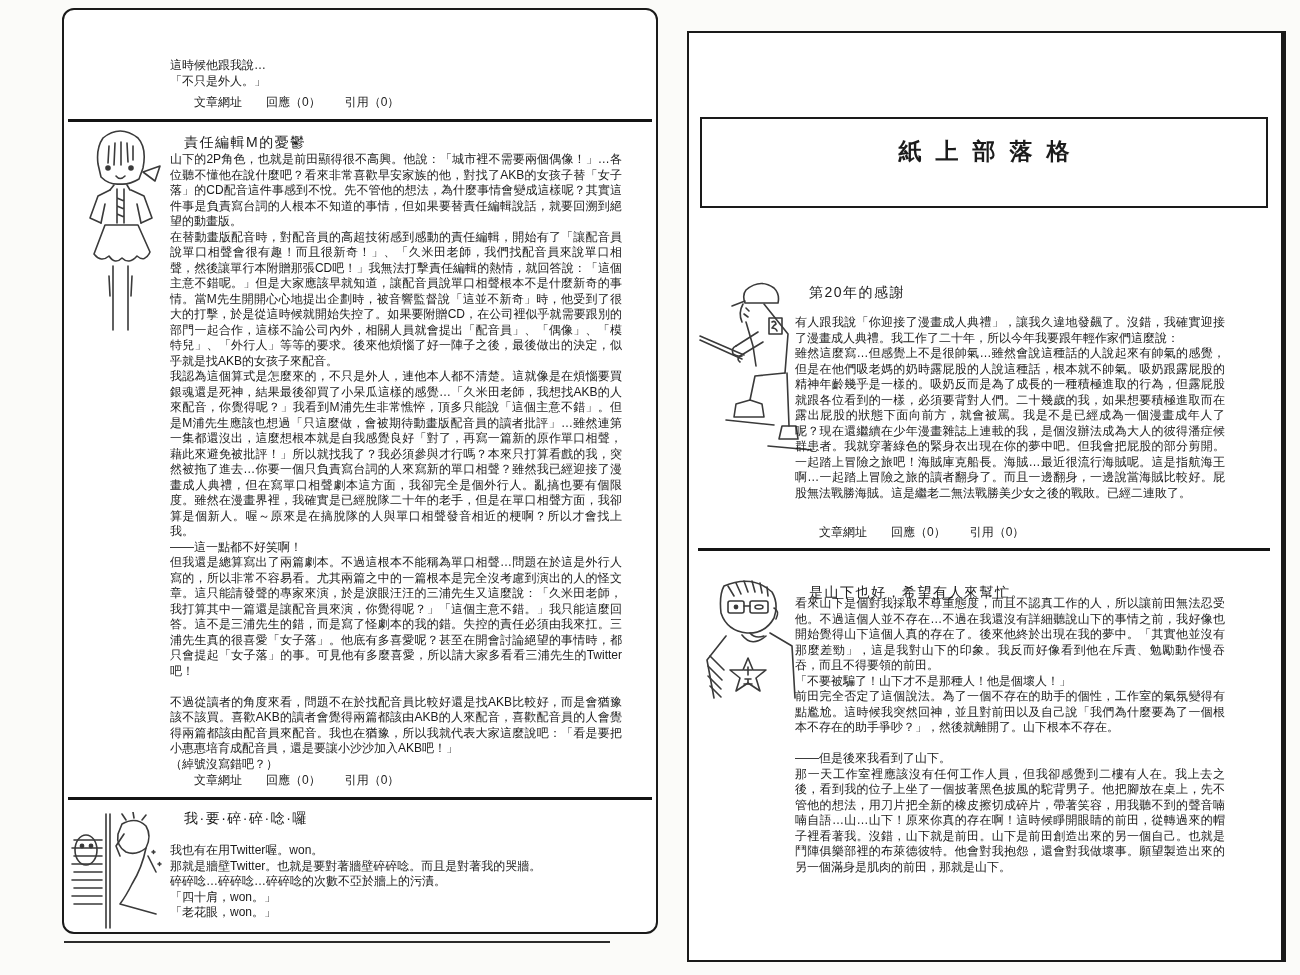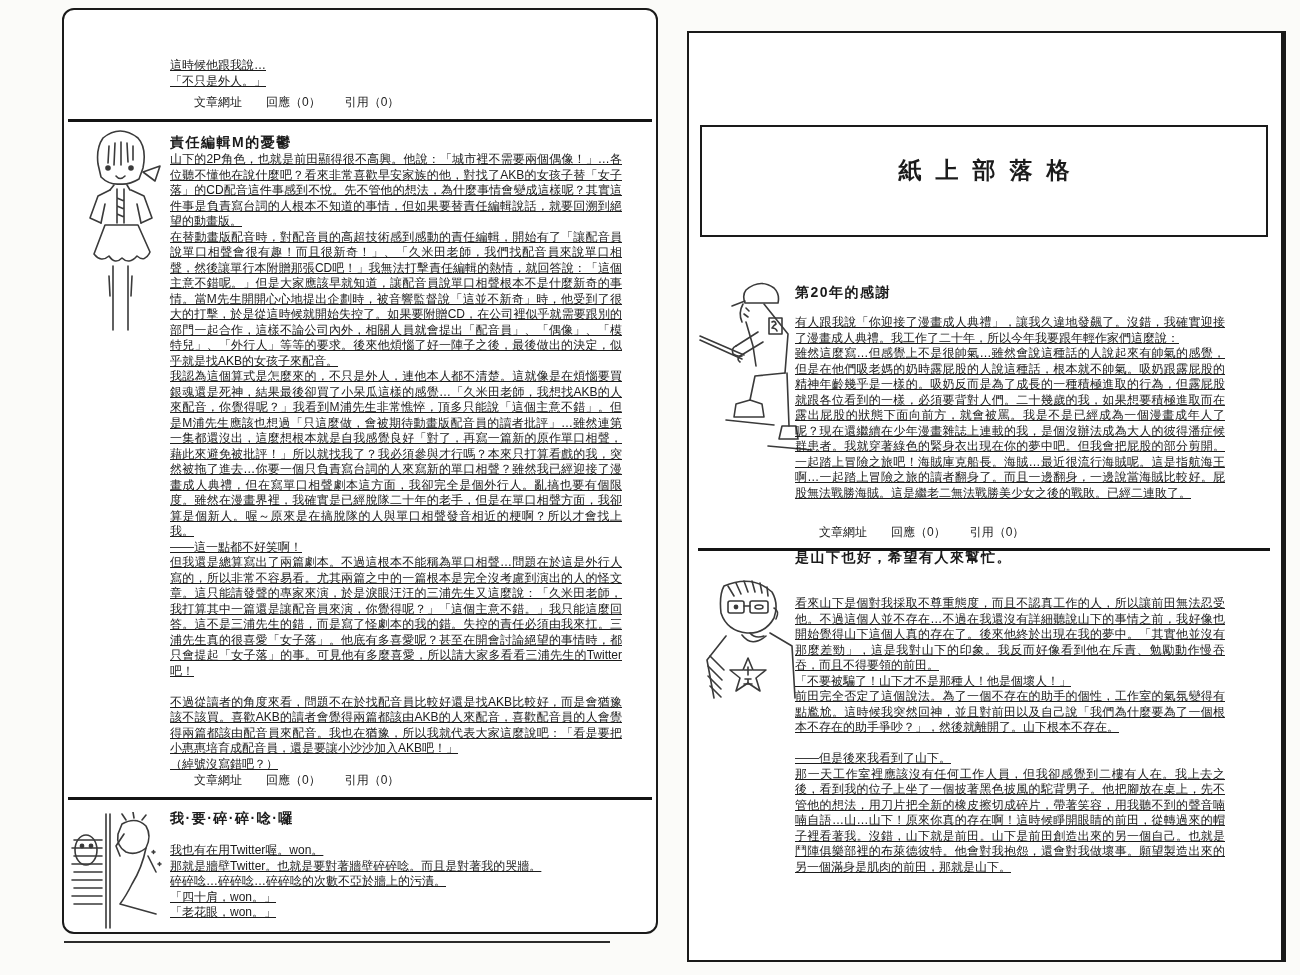--- a/index.html
+++ b/index.html
@@ -13,29 +13,29 @@
   }
   .abs { position: absolute; }
   .page-frame {
     position: absolute;
     background: #fff;
     border: 2px solid #1a1a1a;
   }
   #left-page { left: 62px; top: 8px; width: 596px; height: 926px; border-radius: 12px; }
   #right-page { left: 687px; top: 31px; width: 599px; height: 931px; border-right-width: 5px; }
   .body-text { font-size: 12px; line-height: 15.5px; text-align: justify; }
-  .para { min-height: 15.5px; margin: 0; text-decoration: underline; }
-  .post-title { font-size: 14px; font-weight: bold; letter-spacing: 1.5px; }
+  .para { min-height: 15.5px; margin: 0; }
+  .post-title { font-size: 14px; font-weight: normal; letter-spacing: 1.5px; margin-left: 14px; }
   .meta-bar { font-size: 12px; text-align: left; white-space: nowrap; }
   .meta-bar span { margin-left: 24px; }
   .rule { position: absolute; height: 3px; background: #141414; }
   .header-box {
-    position: absolute; left: 700px; top: 117px; width: 568px; height: 112px;
+    position: absolute; left: 700px; top: 117px; width: 568px; height: 91px;
     border: 2px solid #1a1a1a; background: #fff;
-    display: flex; align-items: center; justify-content: center; margin-top: 8px;
+    display: flex; align-items: center; justify-content: center;
   }
   .header-title {
     font-size: 23px; font-weight: bold; letter-spacing: 14px; text-indent: 14px;
     margin-top: -22px;
   }
   .sketch { stroke: #3a3a3a; fill: none; stroke-width: 1.6; stroke-linecap: round; stroke-linejoin: round; }
   .artifact-line { position: absolute; background: #2c2c2c; }
 </style>
 </head>
 <body>
@@ -168,21 +168,21 @@
     <path d="M80,30 Q86,33 82,41"></path>
     <path d="M56,55 Q61,61 70,58"></path>
     <path d="M32,58 L13,82 L20,120 M76,55 L98,68 L101,120"></path>
     <path d="M48,57 Q58,70 72,58"></path>
     <path d="M16,78 l14,14 M14,88 l14,14 M14,98 l13,13 M16,108 l11,11"></path>
     <path d="M54,80 L59,92 L72,92 L62,100 L66,113 L54,105 L42,113 L46,100 L36,92 L49,92 Z"></path>
     <path d="M50,92 l8,0 m-4,-3 l0,8 M51,101 l6,0 m-3,0 l0,5 m-4,0 l8,0"></path>
   </g>
 </svg>
 
-<div class="abs post-title" style="left:795px; top:549px;">是山下也好，希望有人來幫忙。</div>
+<div class="abs post-title" style="left:795px; top:584px;">是山下也好，希望有人來幫忙。</div>
 
 <div class="abs body-text" style="left:795px; top:596px; width:430px;">
     <p class="para">看來山下是個對我採取不尊重態度，而且不認真工作的人，所以讓前田無法忍受他。不過這個人並不存在…不過在我還沒有詳細聽說山下的事情之前，我好像也開始覺得山下這個人真的存在了。後來他終於出現在我的夢中。「其實他並沒有那麼差勁」，這是我對山下的印象。我反而好像看到他在斥責、勉勵動作慢吞吞，而且不得要領的前田。</p>
     <p class="para">「不要被騙了！山下才不是那種人！他是個壞人！」</p>
     <p class="para">前田完全否定了這個說法。為了一個不存在的助手的個性，工作室的氣氛變得有點尷尬。這時候我突然回神，並且對前田以及自己說「我們為什麼要為了一個根本不存在的助手爭吵？」，然後就離開了。山下根本不存在。</p>
     <p class="para"></p>
     <p class="para">——但是後來我看到了山下。</p>
     <p class="para">那一天工作室裡應該沒有任何工作人員，但我卻感覺到二樓有人在。我上去之後，看到我的位子上坐了一個披著黑色披風的駝背男子。他把腳放在桌上，先不管他的想法，用刀片把全新的橡皮擦切成碎片，帶著笑容，用我聽不到的聲音喃喃自語…山…山下！原來你真的存在啊！這時候睜開眼睛的前田，從轉過來的帽子裡看著我。沒錯，山下就是前田。山下是前田創造出來的另一個自己。也就是鬥陣俱樂部裡的布萊德彼特。他會對我抱怨，還會對我做壞事。願望製造出來的另一個滿身是肌肉的前田，那就是山下。</p>
   </div>
 

